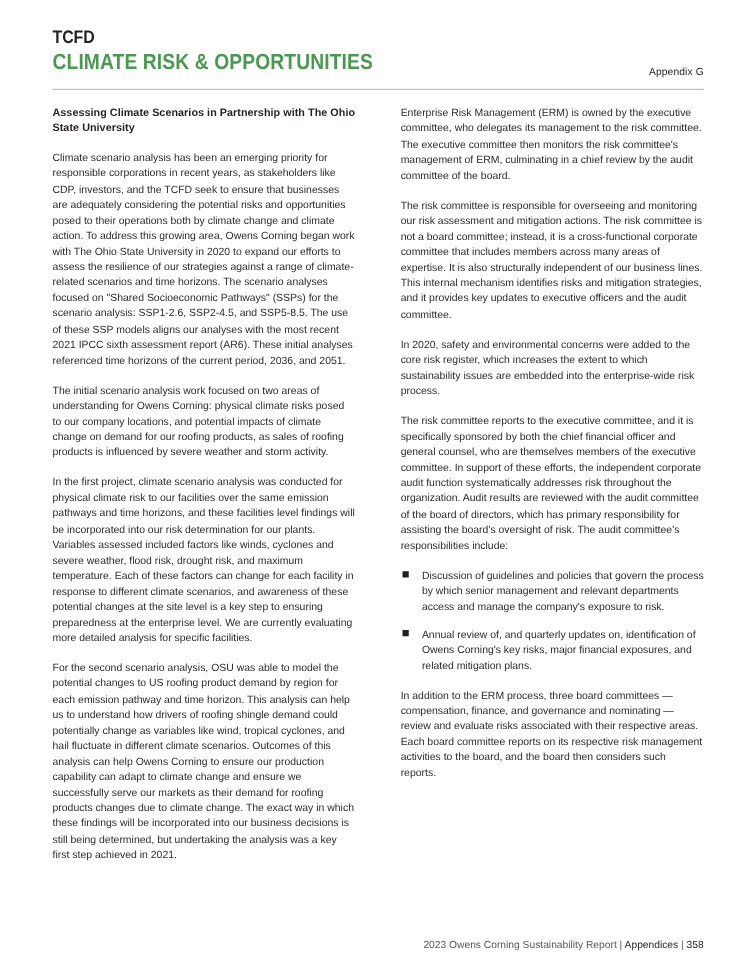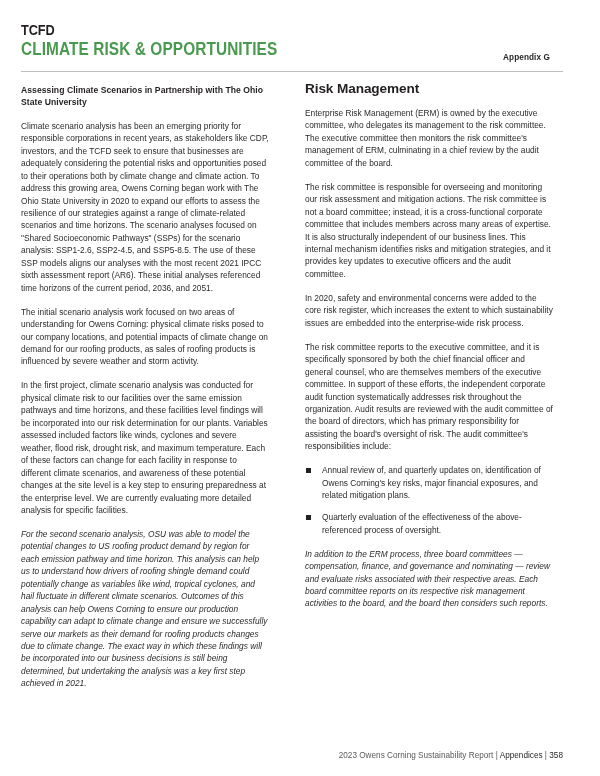--- a/index.html
+++ b/index.html
@@ -14,21 +14,21 @@
     font-family: "Liberation Sans", sans-serif;
     color: #231f20;
     -webkit-font-smoothing: antialiased;
   }
 
   .page {
     position: relative;
     width: 600px;
     height: 776px;
     box-sizing: border-box;
-    padding: 22px 37px 0 21px;
+    padding: 22px 37px 0 42px;
   }
 
   
   .masthead {
     position: relative;
     height: 44px;
   }
   .masthead-titles {
     position: absolute;
     left: 0;
@@ -49,24 +49,24 @@
     font-weight: 700;
     line-height: 20px;
     color: #49994f;
     letter-spacing: 0.1px;
     transform: scaleX(0.88);
     transform-origin: left center;
     margin-top: 1px;
   }
   .appendix-label {
     position: absolute;
-    right: 13px;
+    right: 0;
     bottom: 4px;
     font-size: 8.2px;
-    font-weight: 700;
+    font-weight: 400;
     color: #231f20;
     letter-spacing: 0.1px;
   }
   .rule {
     height: 1px;
     background: #bcbec0;
     margin-top: 5px;
     margin-bottom: 12px;
   }
 
@@ -97,21 +97,21 @@
     letter-spacing: -0.1px;
   }
 
   p.body {
     font-size: 8.35px;
     line-height: 12.45px;
     margin: 0 0 11.5px 0;
     color: #2b2b2b;
     letter-spacing: 0.01px;
   }
-  p.body:last-child { margin-bottom: 0; font-style: italic; }
+  p.body:last-child { margin-bottom: 0; }
 
   
   ul.bullets {
     list-style: none;
     margin: 0 0 11.5px 0;
     padding: 0;
   }
   ul.bullets li {
     position: relative;
     padding-left: 17px;
@@ -165,35 +165,34 @@
 
     <div class="col col-left">
       <h2 class="subhead">Assessing Climate Scenarios in Partnership with The Ohio State University</h2>
       <p class="body">Climate scenario analysis has been an emerging priority for responsible corporations in recent years, as stakeholders like CDP, investors, and the TCFD seek to ensure that businesses are adequately considering the potential risks and opportunities posed to their operations both by climate change and climate action. To address this growing area, Owens Corning began work with The Ohio State University in 2020 to expand our efforts to assess the resilience of our strategies against a range of climate-related scenarios and time horizons. The scenario analyses focused on "Shared Socioeconomic Pathways" (SSPs) for the scenario analysis: SSP1-2.6, SSP2-4.5, and SSP5-8.5. The use of these SSP models aligns our analyses with the most recent 2021 IPCC sixth assessment report (AR6). These initial analyses referenced time horizons of the current period, 2036, and 2051.</p>
       <p class="body">The initial scenario analysis work focused on two areas of understanding for Owens Corning: physical climate risks posed to our company locations, and potential impacts of climate change on demand for our roofing products, as sales of roofing products is influenced by severe weather and storm activity.</p>
       <p class="body">In the first project, climate scenario analysis was conducted for physical climate risk to our facilities over the same emission pathways and time horizons, and these facilities level findings will be incorporated into our risk determination for our plants. Variables assessed included factors like winds, cyclones and severe weather, flood risk, drought risk, and maximum temperature. Each of these factors can change for each facility in response to different climate scenarios, and awareness of these potential changes at the site level is a key step to ensuring preparedness at the enterprise level. We are currently evaluating more detailed analysis for specific facilities.</p>
       <p class="body">For the second scenario analysis, OSU was able to model the potential changes to US roofing product demand by region for each emission pathway and time horizon. This analysis can help us to understand how drivers of roofing shingle demand could potentially change as variables like wind, tropical cyclones, and hail fluctuate in different climate scenarios. Outcomes of this analysis can help Owens Corning to ensure our production capability can adapt to climate change and ensure we successfully serve our markets as their demand for roofing products changes due to climate change. The exact way in which these findings will be incorporated into our business decisions is still being determined, but undertaking the analysis was a key first step achieved in 2021.</p>
     </div>
 
     <div class="col col-right">
-      <h2 class="section-title">Risk Management</h2>
 
       <p class="body">Enterprise Risk Management (ERM) is owned by the executive committee, who delegates its management to the risk committee. The executive committee then monitors the risk committee's management of ERM, culminating in a chief review by the audit committee of the board.</p>
       <p class="body">The risk committee is responsible for overseeing and monitoring our risk assessment and mitigation actions. The risk committee is not a board committee; instead, it is a cross-functional corporate committee that includes members across many areas of expertise. It is also structurally independent of our business lines. This internal mechanism identifies risks and mitigation strategies, and it provides key updates to executive officers and the audit committee.</p>
       <p class="body">In 2020, safety and environmental concerns were added to the core risk register, which increases the extent to which sustainability issues are embedded into the enterprise-wide risk process.</p>
       <p class="body">The risk committee reports to the executive committee, and it is specifically sponsored by both the chief financial officer and general counsel, who are themselves members of the executive committee. In support of these efforts, the independent corporate audit function systematically addresses risk throughout the organization. Audit results are reviewed with the audit committee of the board of directors, which has primary responsibility for assisting the board's oversight of risk. The audit committee's responsibilities include:</p>
 
       <ul class="bullets">
         <li>
           <span class="sq"></span>
-          <span>Annual review of, and quarterly updates on, identification of Owens Corning's key risks, major financial exposures, and related mitigation plans.</span>
+          <span>Discussion of guidelines and policies that govern the process by which senior management and relevant departments access and manage the company's exposure to risk.</span>
         </li>
         <li>
           <span class="sq"></span>
-          <span>Quarterly evaluation of the effectiveness of the above-referenced process of oversight.</span>
+          <span>Annual review of, and quarterly updates on, identification of Owens Corning's key risks, major financial exposures, and related mitigation plans.</span>
         </li>
       </ul>
 
       <p class="body">In addition to the ERM process, three board committees — compensation, finance, and governance and nominating — review and evaluate risks associated with their respective areas. Each board committee reports on its respective risk management activities to the board, and the board then considers such reports.</p>
     </div>
   </div>
 
   <div class="footer">
     <span>2023 Owens Corning Sustainability Report</span>
     <span class="sep">|</span>

